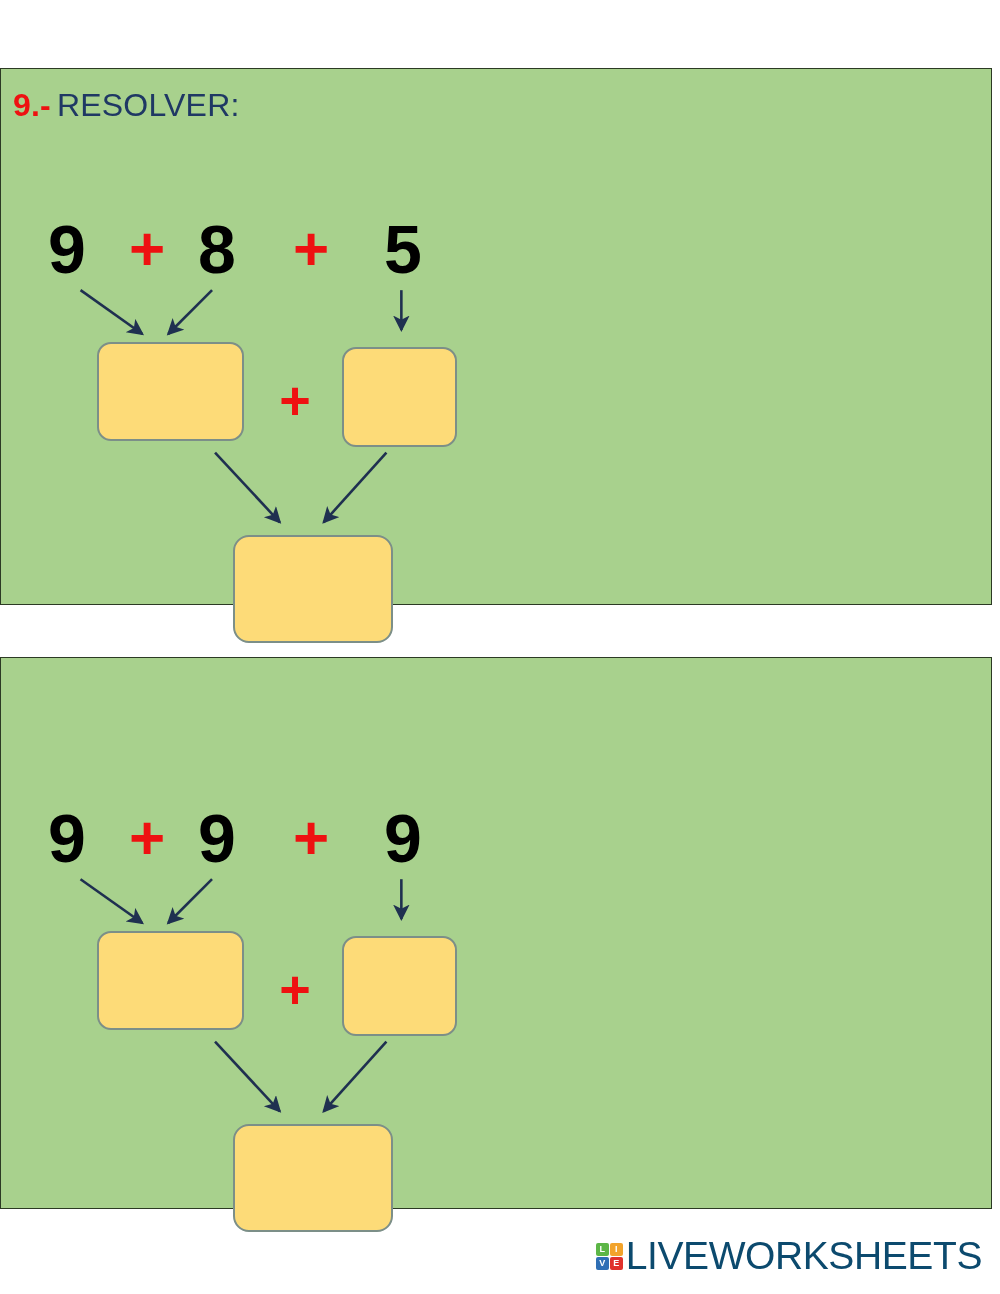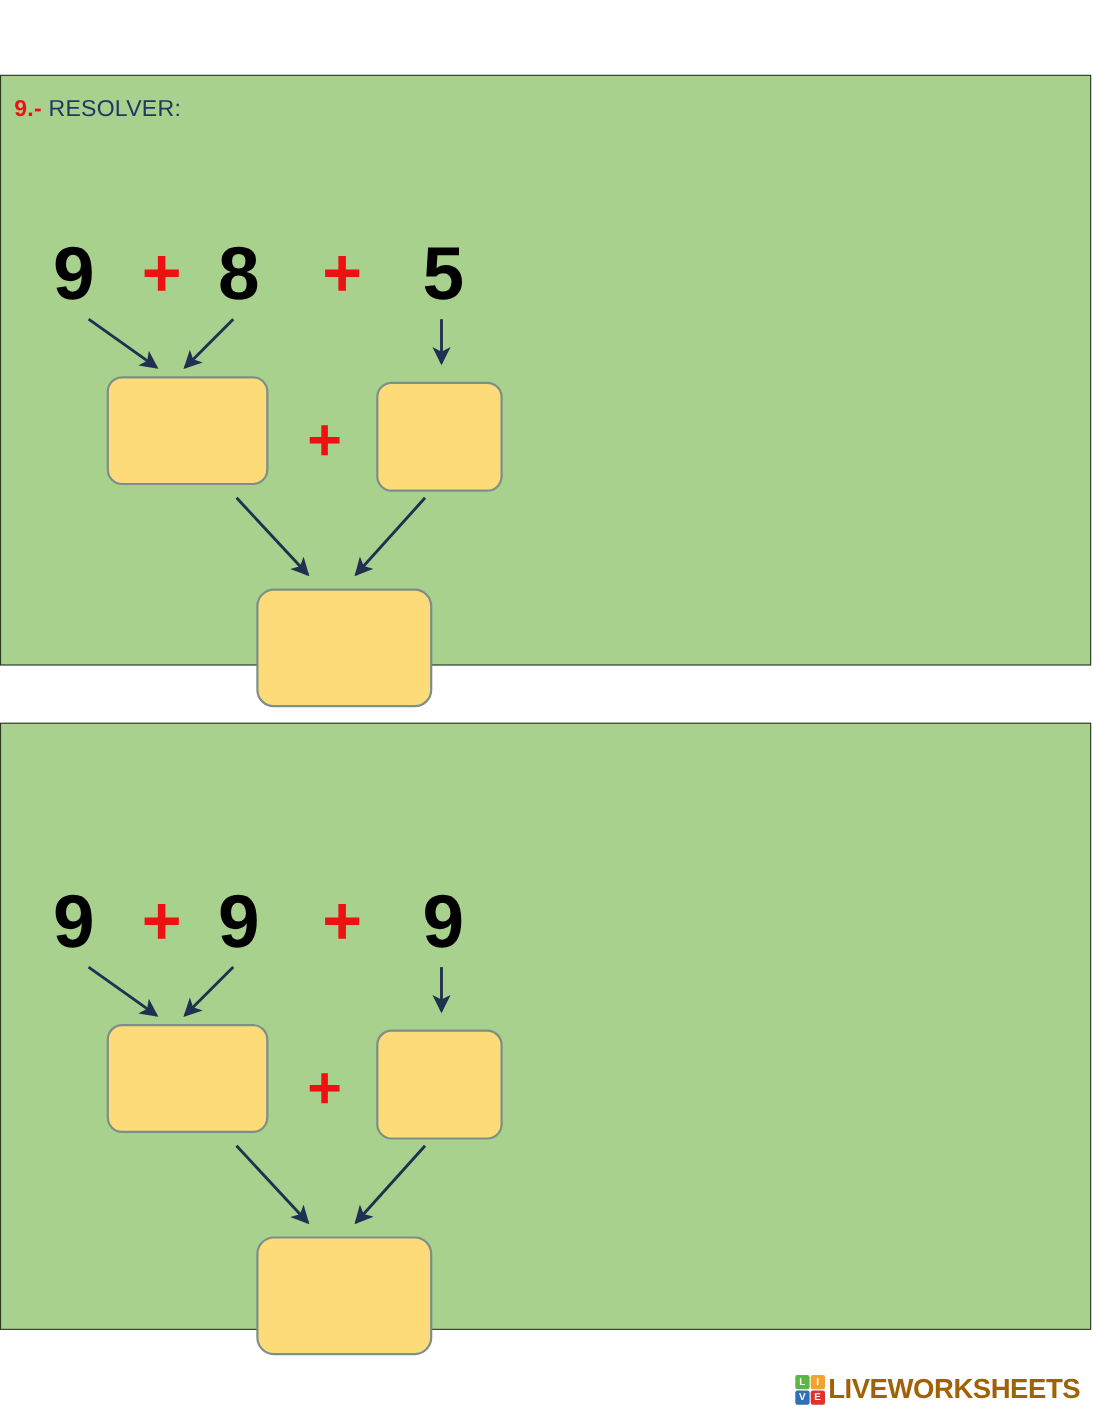--- a/index.html
+++ b/index.html
@@ -34,21 +34,21 @@
     border: 1px solid #2c3a24;
     box-sizing: border-box;
   }
   #panel-9  { top: 68px;  height: 537px; }
   #panel-10 { top: 657px; height: 552px; }
 
   .panel-header {
     position: absolute;
     left: 12px;
     top: 18px;
-    font-size: 21px;
+    font-size: 32px;
     letter-spacing: .2px;
     white-space: nowrap;
   }
   .panel-number {
     color: #ee1111;
     font-weight: bold;
   }
   .panel-title {
     color: #1f3864;
     font-weight: normal;
@@ -141,23 +141,23 @@
     height: 13px;
     border-radius: 2px;
     color: #ffffff;
     font-size: 9px;
     font-weight: bold;
     line-height: 13px;
     text-align: center;
     font-family: "Liberation Sans", sans-serif;
   }
   .logo-text {
-    font-size: 25px;
-    font-weight: bold;
-    color: #a16207;
+    font-size: 39px;
+    font-weight: normal;
+    color: #0c4a6e;
     letter-spacing: -0.4px;
     font-family: "Liberation Sans", sans-serif;
   }
 </style>
 </head>
 <body>
 
 <div class="page">
 
   <section class="panel" id="panel-9" style="background: rgb(168, 209, 141);">

